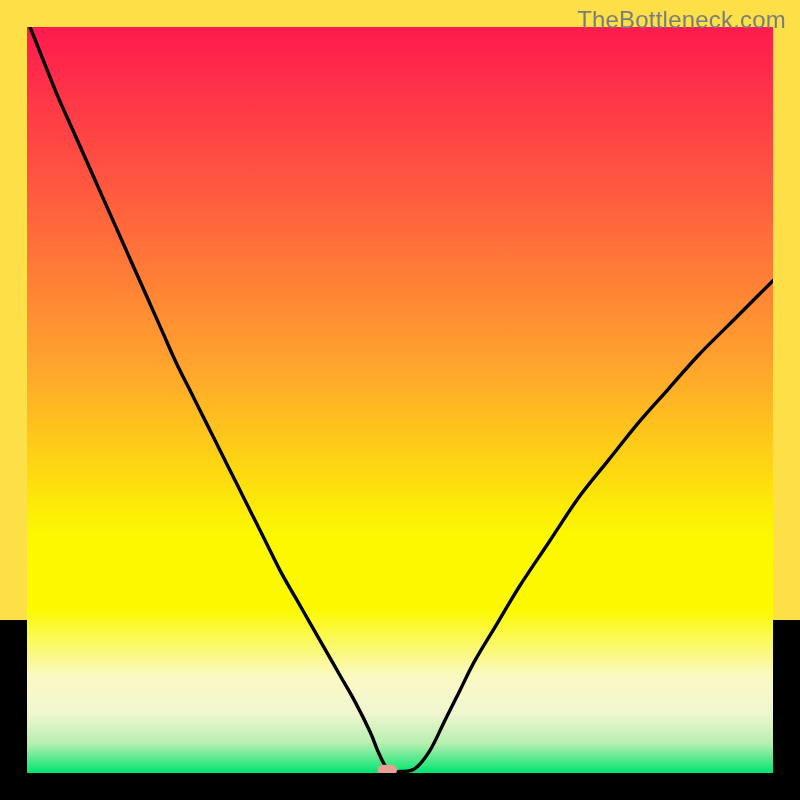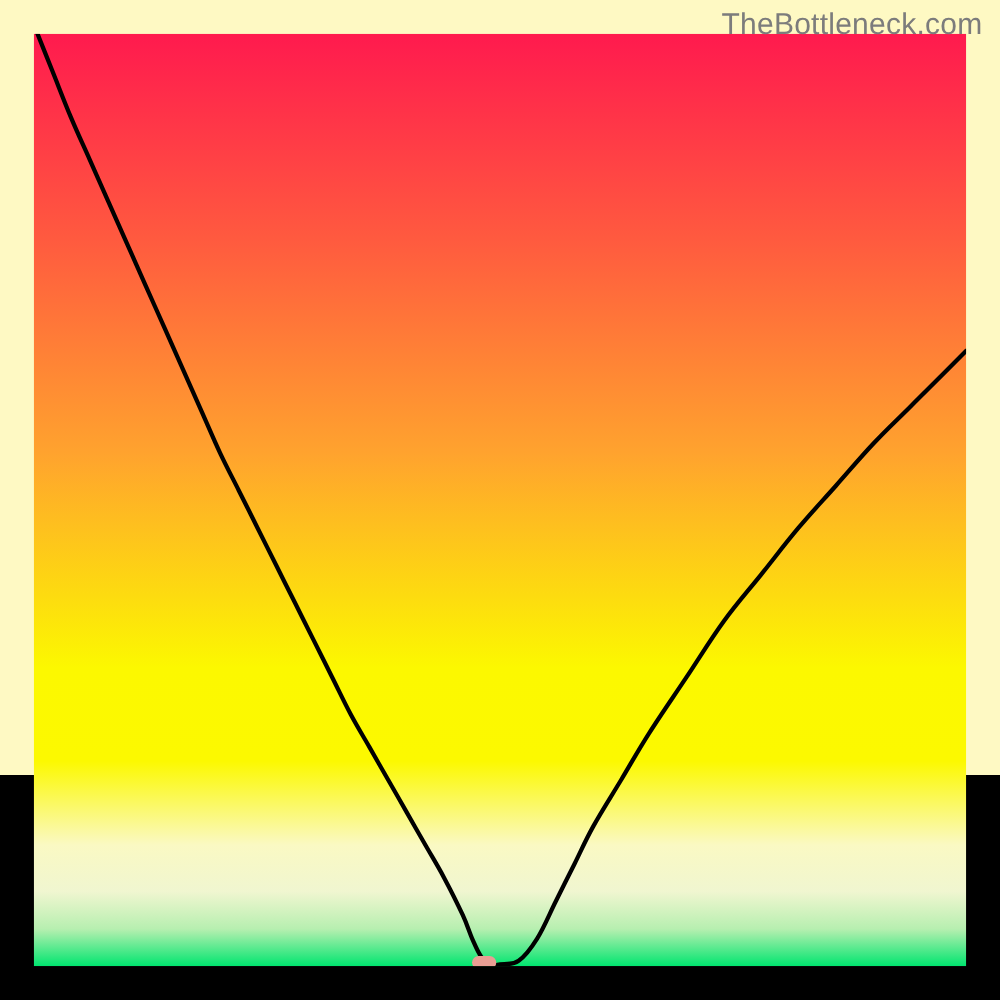--- a/index.html
+++ b/index.html
@@ -8,21 +8,21 @@
     width: 800px;
     height: 800px;
     overflow: hidden;
     background: #000;
     font-family: Arial, Helvetica, sans-serif;
   }
   .frame {
     position: relative;
     width: 800px;
     height: 620px;
-    background: #fef9c3;
+    background: #fde047;
   }
   .watermark {
     position: absolute;
     top: 6px;
     right: 14px;
     font-size: 24px;
     font-weight: 400;
     color: #7c7c7c;
     letter-spacing: 0.2px;
     z-index: 10;

